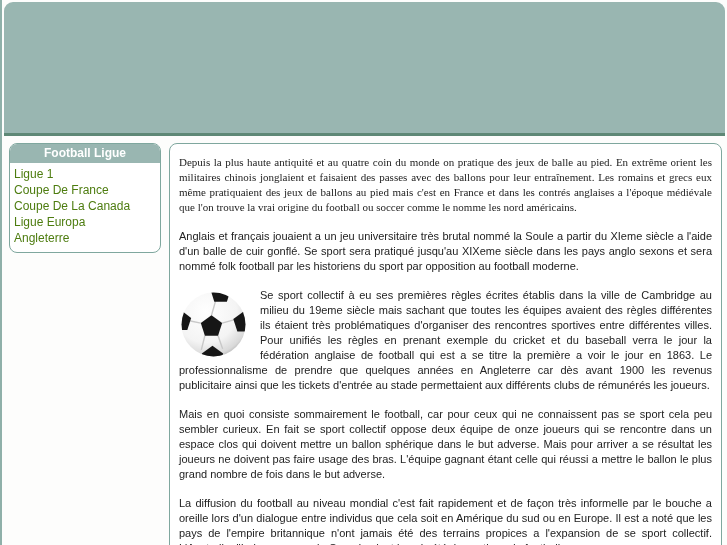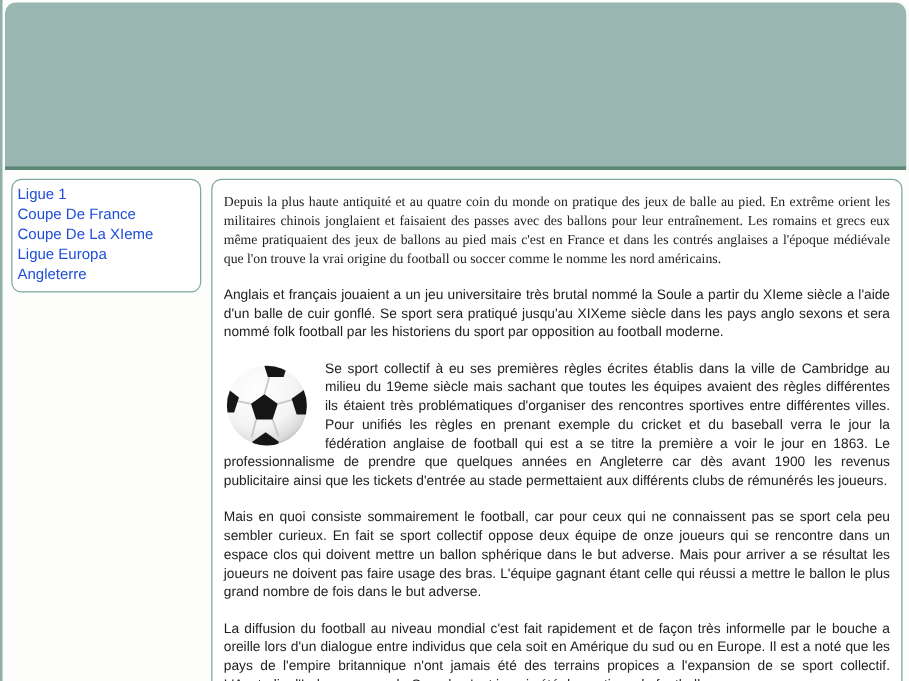--- a/index.html
+++ b/index.html
@@ -38,21 +38,21 @@
     border-radius:8px;
     overflow:hidden;
   }
   .sidebar-title {
     background:#99b6b1; color:#ffffff;
     font-size:12px; font-weight:bold; text-align:center;
     padding:2px 0 3px;
   }
   .sidebar-list {
     list-style:none; margin:0; padding:3px 4px 6px 4px;
-    font-size:12px; line-height:16px; color:#1d4ed8;
+    font-size:12px; line-height:16px; color:#4d7c0f;
   }
   .sidebar-list li { cursor:pointer; }
   
   .main {
     position:absolute; left:167px; top:143px; width:553px; height:460px;
     background:#ffffff;
     border:1px solid #7fa79e;
     border-radius:8px 8px 0 0;
     box-sizing:border-box;
     padding:8px 9px;
@@ -67,24 +67,25 @@
   }
   .ball svg { display:block; width:100%; height:100%; }
 </style>
 </head>
 <body>
 
 <div class="header">
 </div>
 
 <div class="sidebar">
+  <div class="sidebar-title">Football Ligue</div>
   <ul class="sidebar-list">
     <li>Ligue 1</li>
     <li>Coupe De France</li>
-    <li>Coupe De La XIeme</li>
+    <li>Coupe De La Canada</li>
     <li>Ligue Europa</li>
     <li>Angleterre</li>
   </ul>
 </div>
 
 <div class="main">
   <p class="para">Depuis la plus haute antiquité et au quatre coin du monde on pratique des jeux de balle au pied. En extrême orient les militaires chinois jonglaient et faisaient des passes avec des ballons pour leur entraînement. Les romains et grecs eux même pratiquaient des jeux de ballons au pied mais c'est en France et dans les contrés anglaises a l'époque médiévale que l'on trouve la vrai origine du football ou soccer comme le nomme les nord américains.</p>
   <p class="para">Anglais et français jouaient a un jeu universitaire très brutal nommé la Soule a partir du XIeme siècle a l'aide d'un balle de cuir gonflé. Se sport sera pratiqué jusqu'au XIXeme siècle dans les pays anglo sexons et sera nommé folk football par les historiens du sport par opposition au football moderne.</p>
   <div class="para">
     <span class="ball">

